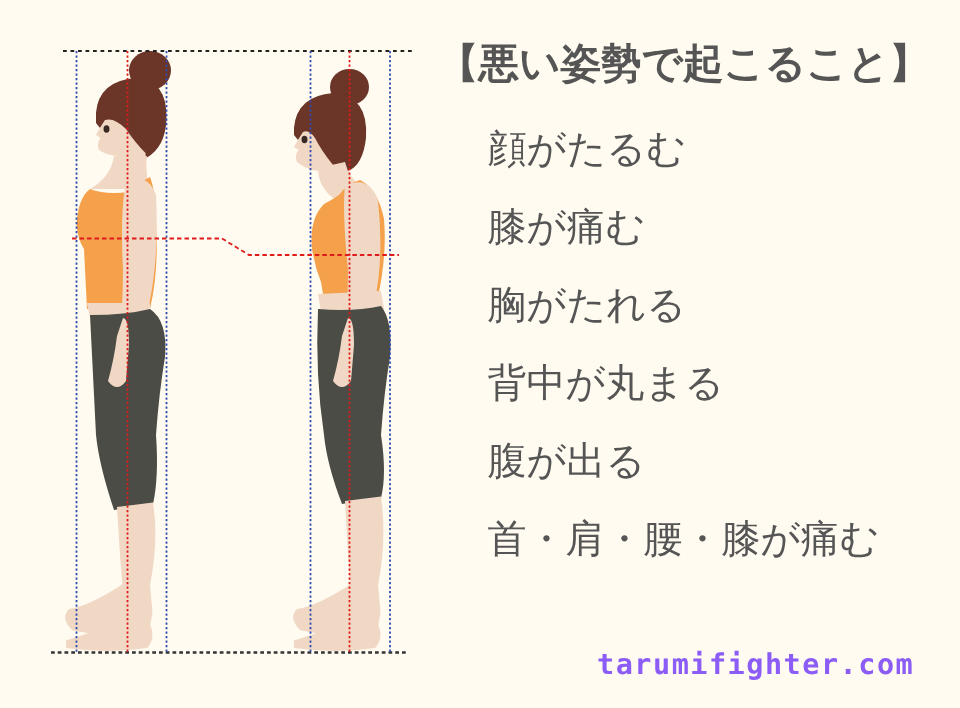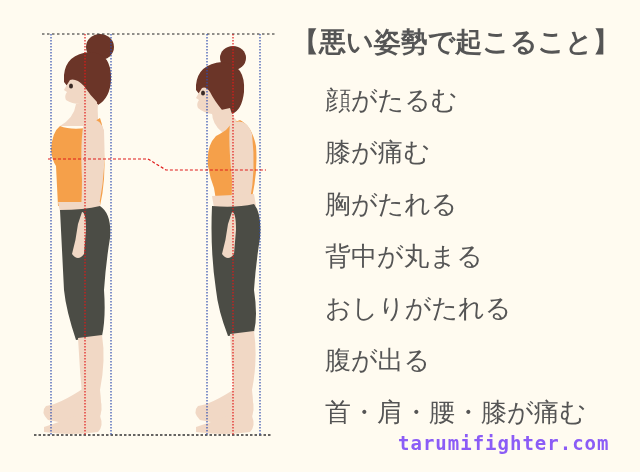--- a/index.html
+++ b/index.html
@@ -72,18 +72,17 @@
   </g>
 </svg>
 
 <div class="title">【悪い姿勢で起こること】</div>
 
 <ul class="list">
   <li>顔がたるむ</li>
   <li>膝が痛む</li>
   <li>胸がたれる</li>
   <li>背中が丸まる</li>
-  <li>おしりがたれる</li>
   <li>腹が出る</li>
   <li>首・肩・腰・膝が痛む</li>
 </ul>
 
 <div class="watermark">tarumifighter.com</div>
 
 </body></html>

